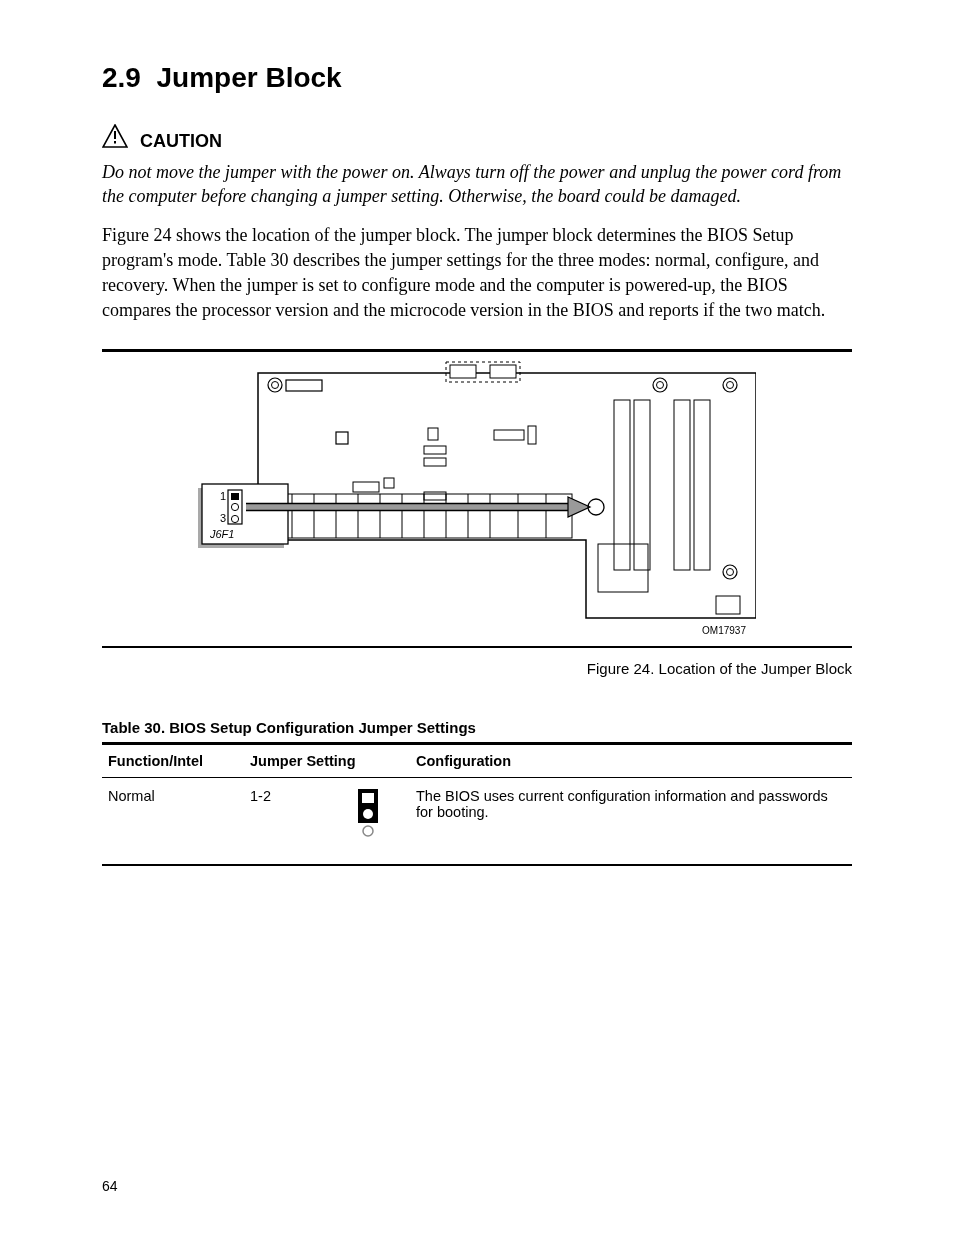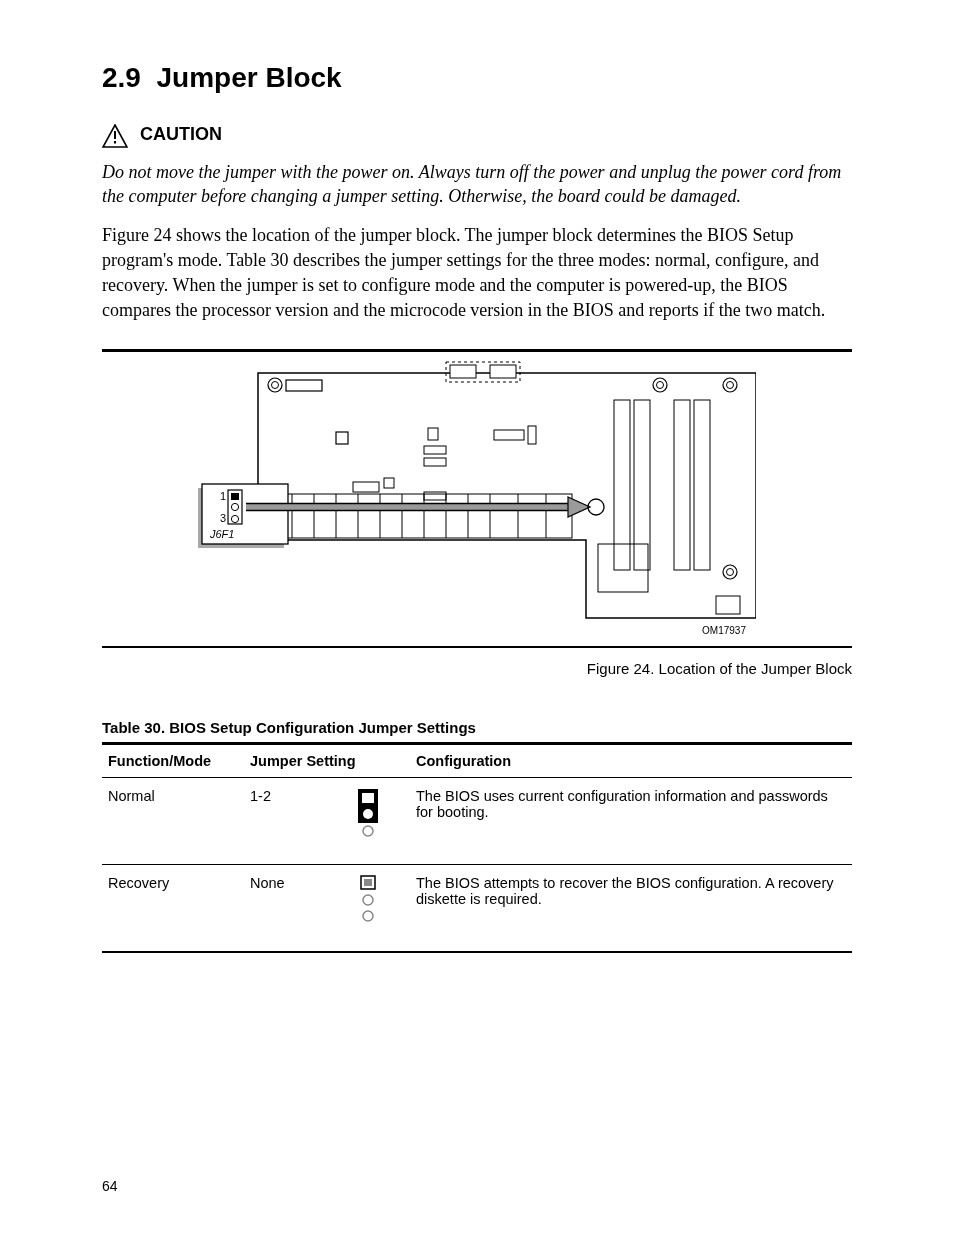--- a/index.html
+++ b/index.html
@@ -23,21 +23,21 @@
     font-weight: bold;
     margin-bottom: 52px;
   }
   h1.section-title {
     font-size: 28px;
     font-weight: bold;
     margin: 0 0 30px 0;
   }
   .caution-row {
     display: flex;
-    align-items: flex-start;
+    align-items: flex-end;
     gap: 12px;
     margin: 0 0 8px 0;
   }
   .caution-row svg { flex: 0 0 auto; }
   .caution-label {
     font-size: 18px;
     font-weight: bold;
   }
   .body-block { }
   .caution-text {
@@ -209,50 +209,37 @@
       </svg>
     </div>
 
     <div class="figure-caption">Figure 24.  Location of the Jumper Block</div>
 
     <div class="table-caption">Table 30.    BIOS Setup Configuration Jumper Settings</div>
 
     <table class="cfg">
       <thead>
         <tr>
-          <th class="col-func">Function/Mode</th>
+          <th class="col-func">Function/Intel</th>
           <th class="col-set" colspan="2">Jumper Setting</th>
           <th class="col-cfg">Configuration</th>
         </tr>
       </thead>
       <tbody>
         <tr>
           <td>Normal</td>
           <td class="col-set">1-2</td>
           <td class="col-icon jumper-icon">
             <svg width="24" height="52" viewBox="0 0 24 52">
               <rect x="2" y="1" width="20" height="34" fill="#000"></rect>
               <rect x="6" y="5" width="12" height="10" fill="#fff"></rect>
               <circle cx="12" cy="26" r="5" fill="#fff"></circle>
               <circle cx="12" cy="43" r="5" fill="none" stroke="#888" stroke-width="1.5"></circle>
             </svg>
           </td>
           <td>The BIOS uses current configuration information and passwords for booting.</td>
         </tr>
-        <tr>
-          <td>Recovery</td>
-          <td class="col-set">None</td>
-          <td class="col-icon jumper-icon">
-            <svg width="24" height="52" viewBox="0 0 24 52">
-              <rect x="5" y="1" width="14" height="13" fill="none" stroke="#000" stroke-width="1.5"></rect>
-              <rect x="8" y="4" width="8" height="7" fill="#888"></rect>
-              <circle cx="12" cy="25" r="5" fill="none" stroke="#888" stroke-width="1.5"></circle>
-              <circle cx="12" cy="41" r="5" fill="none" stroke="#888" stroke-width="1.5"></circle>
-            </svg>
-          </td>
-          <td>The BIOS attempts to recover the BIOS configuration.  A recovery diskette is required.</td>
-        </tr>
       </tbody>
     </table>
   </div>
 
   <div class="page-number">64</div>
 </div>
 
 </body></html>

